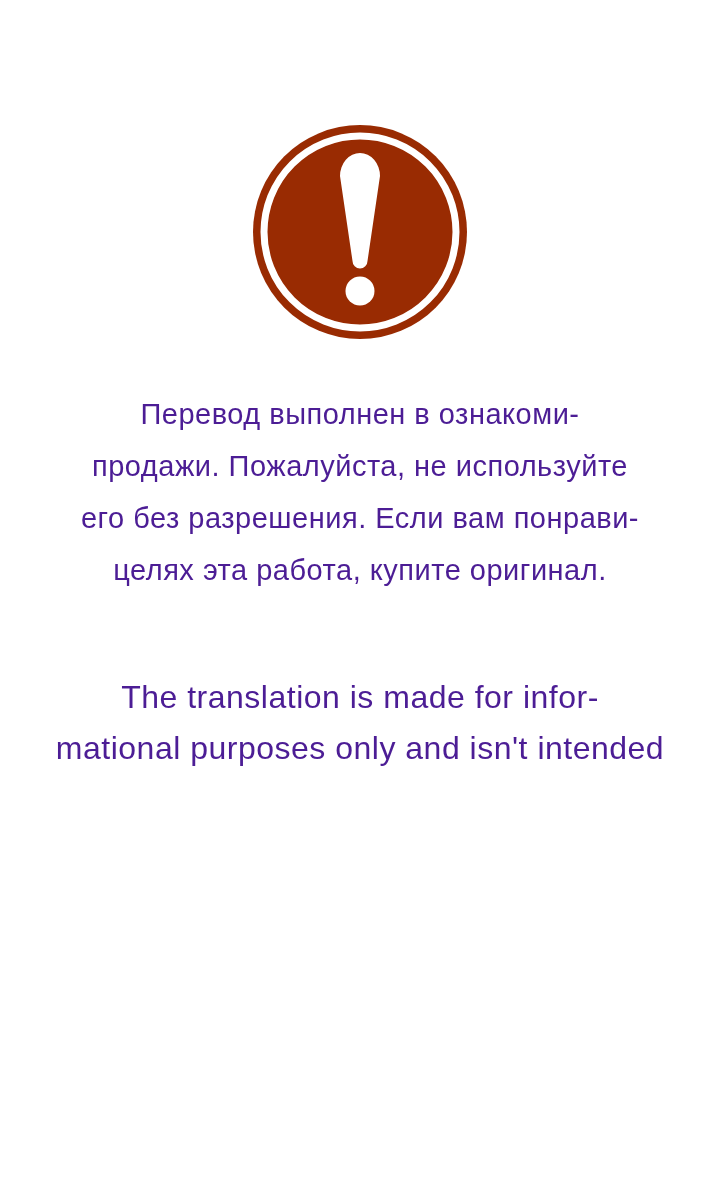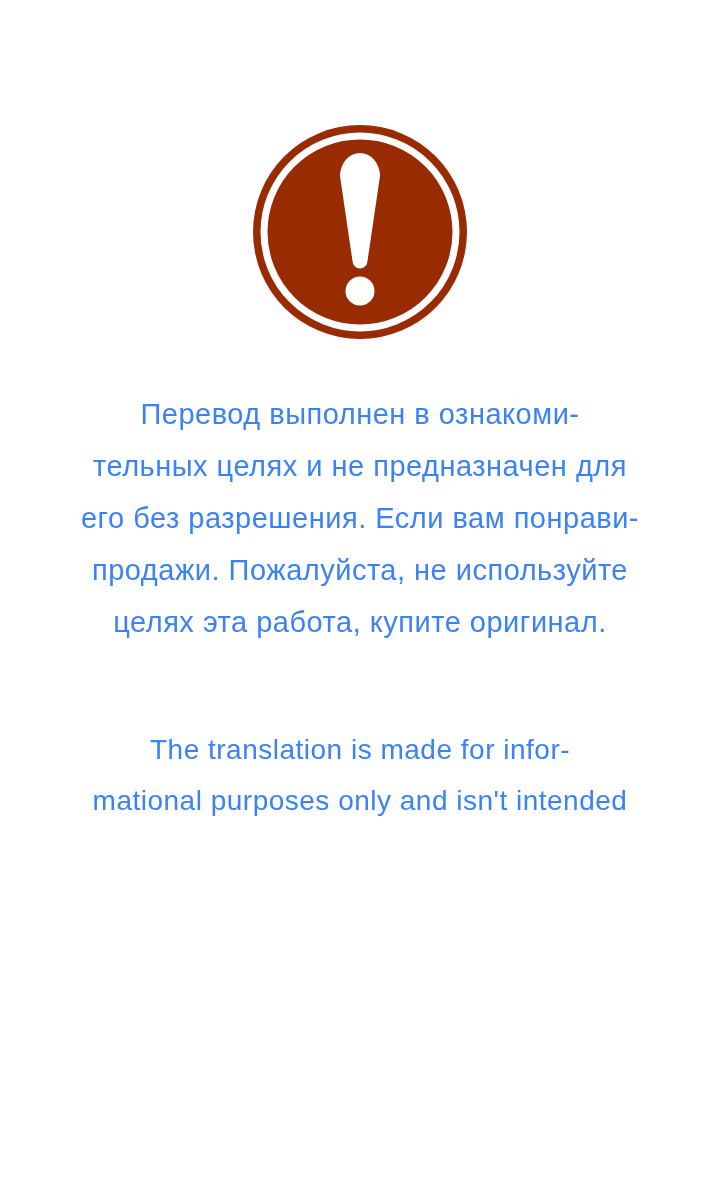--- a/index.html
+++ b/index.html
@@ -25,35 +25,35 @@
     flex: 0 0 auto;
   }
   .icon-wrap svg {
     display: block;
     width: 100%;
     height: 100%;
   }
   .text-block {
     width: 640px;
     text-align: center;
-    color: #3b82f6;
+    color: #4c1d95;
   }
   .text-block p {
     margin: 0;
     white-space: nowrap;
   }
   .ru-block {
     margin-top: 46px;
     font-size: 29px;
     line-height: 52px;
     letter-spacing: 0.5px;
   }
   .en-block {
     margin-top: 76px;
-    font-size: 28px;
+    font-size: 32px;
     line-height: 51px;
     letter-spacing: 0.5px;
   }
 </style>
 </head>
 <body>
 
 <div class="page">
 
   <div class="icon-wrap">
@@ -68,23 +68,22 @@
                L 117.5 139
                A 7.5 7.5 0 0 1 102.5 139
                Z" fill="#ffffff"></path>
 
       <circle cx="110" cy="169" r="14.5" fill="#ffffff"></circle>
     </svg>
   </div>
 
   <div class="text-block ru-block">
     <p>Перевод выполнен в ознакоми-</p>
-    <p>тельных целях и не предназначен для</p>
+    <p>продажи. Пожалуйста, не используйте</p>
     <p>его без разрешения. Если вам понрави-</p>
-    <p>продажи. Пожалуйста, не используйте</p>
     <p>целях эта работа, купите оригинал.</p>
   </div>
 
   <div class="text-block en-block">
     <p>The translation is made for infor-</p>
     <p>mational purposes only and isn't intended</p>
   </div>
 
 </div>
 

